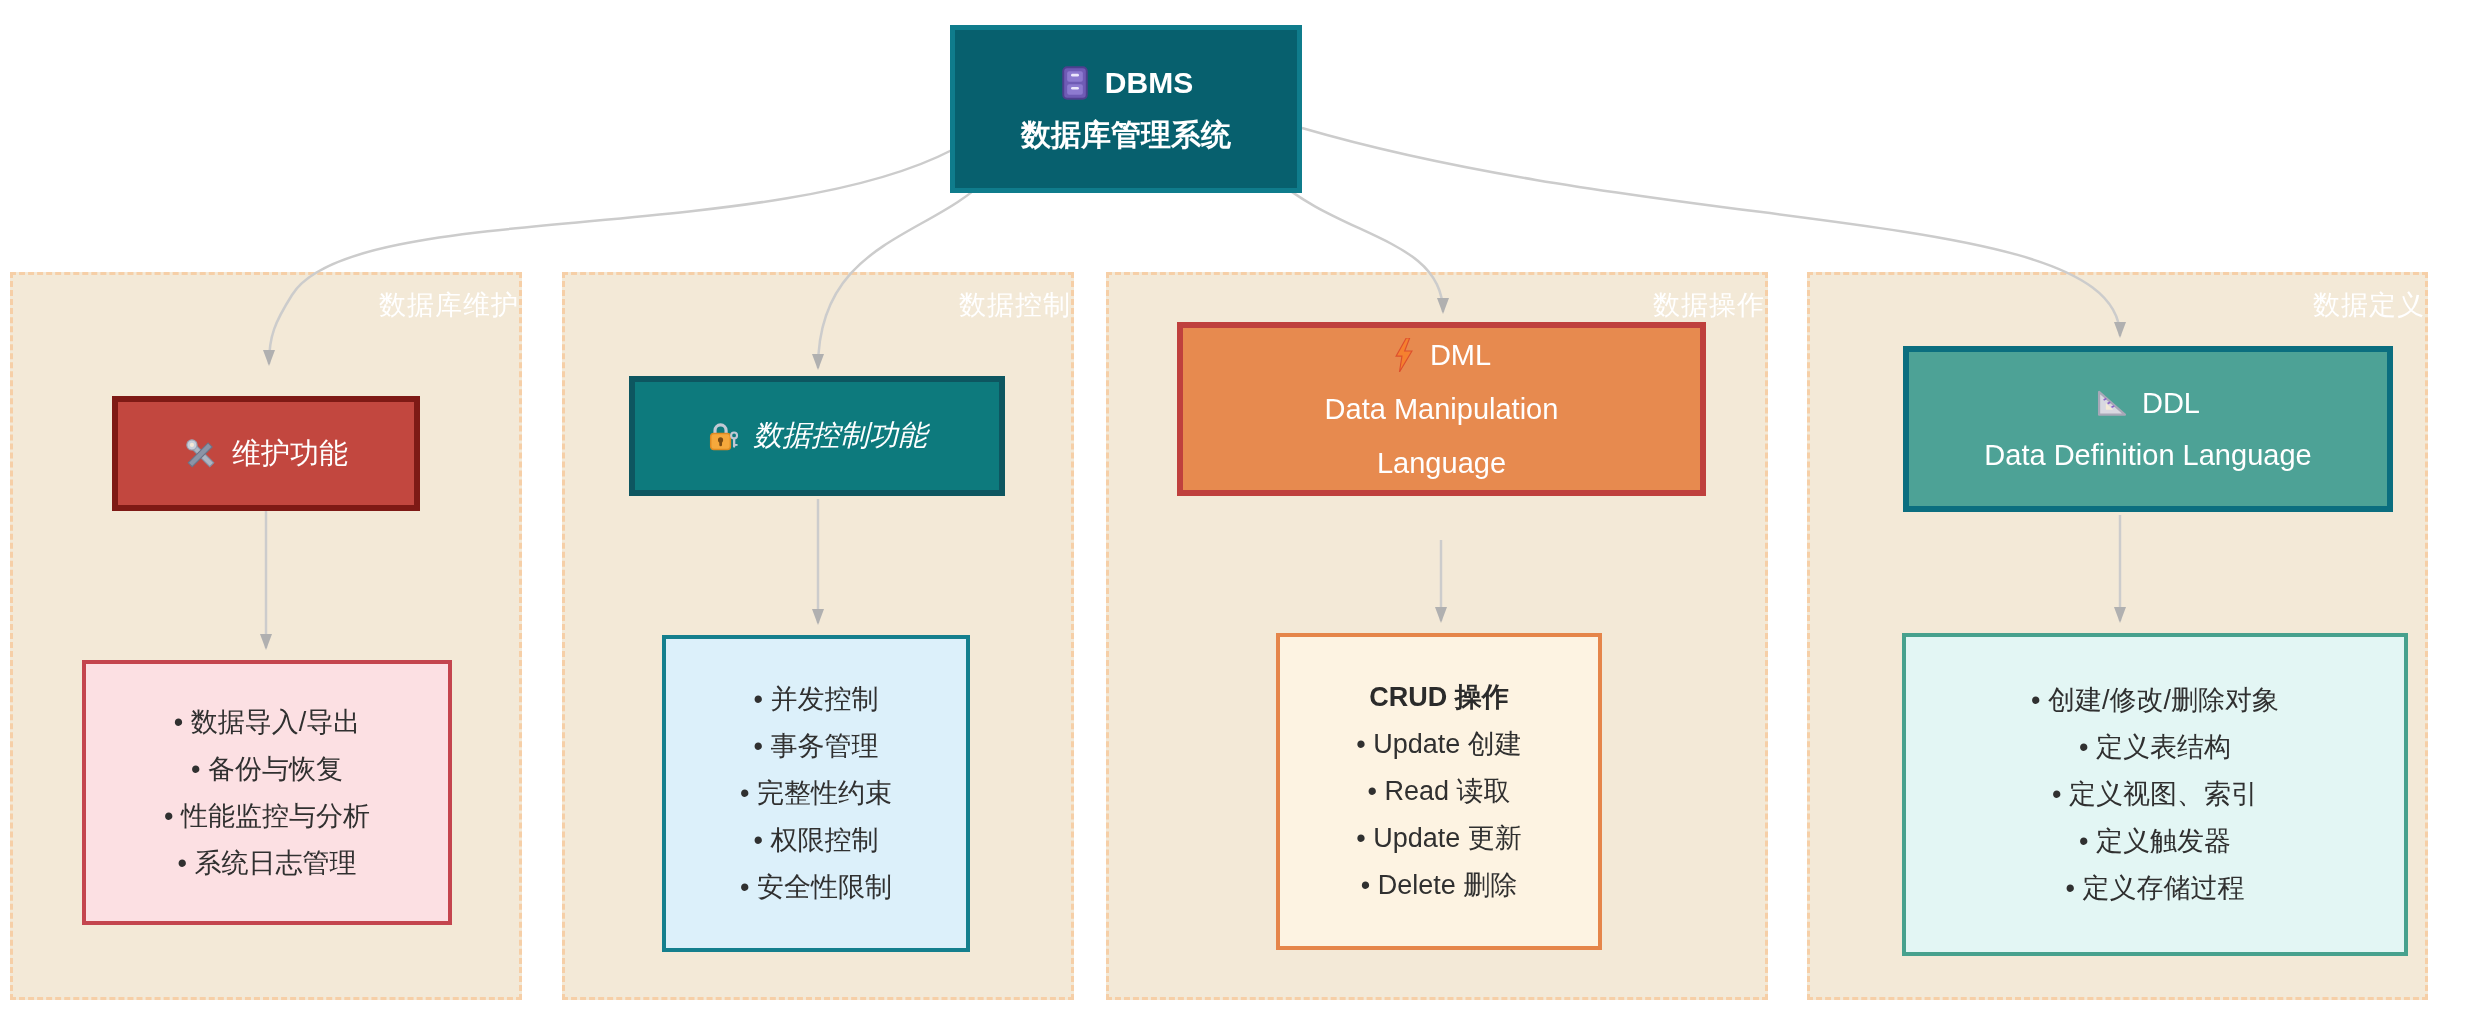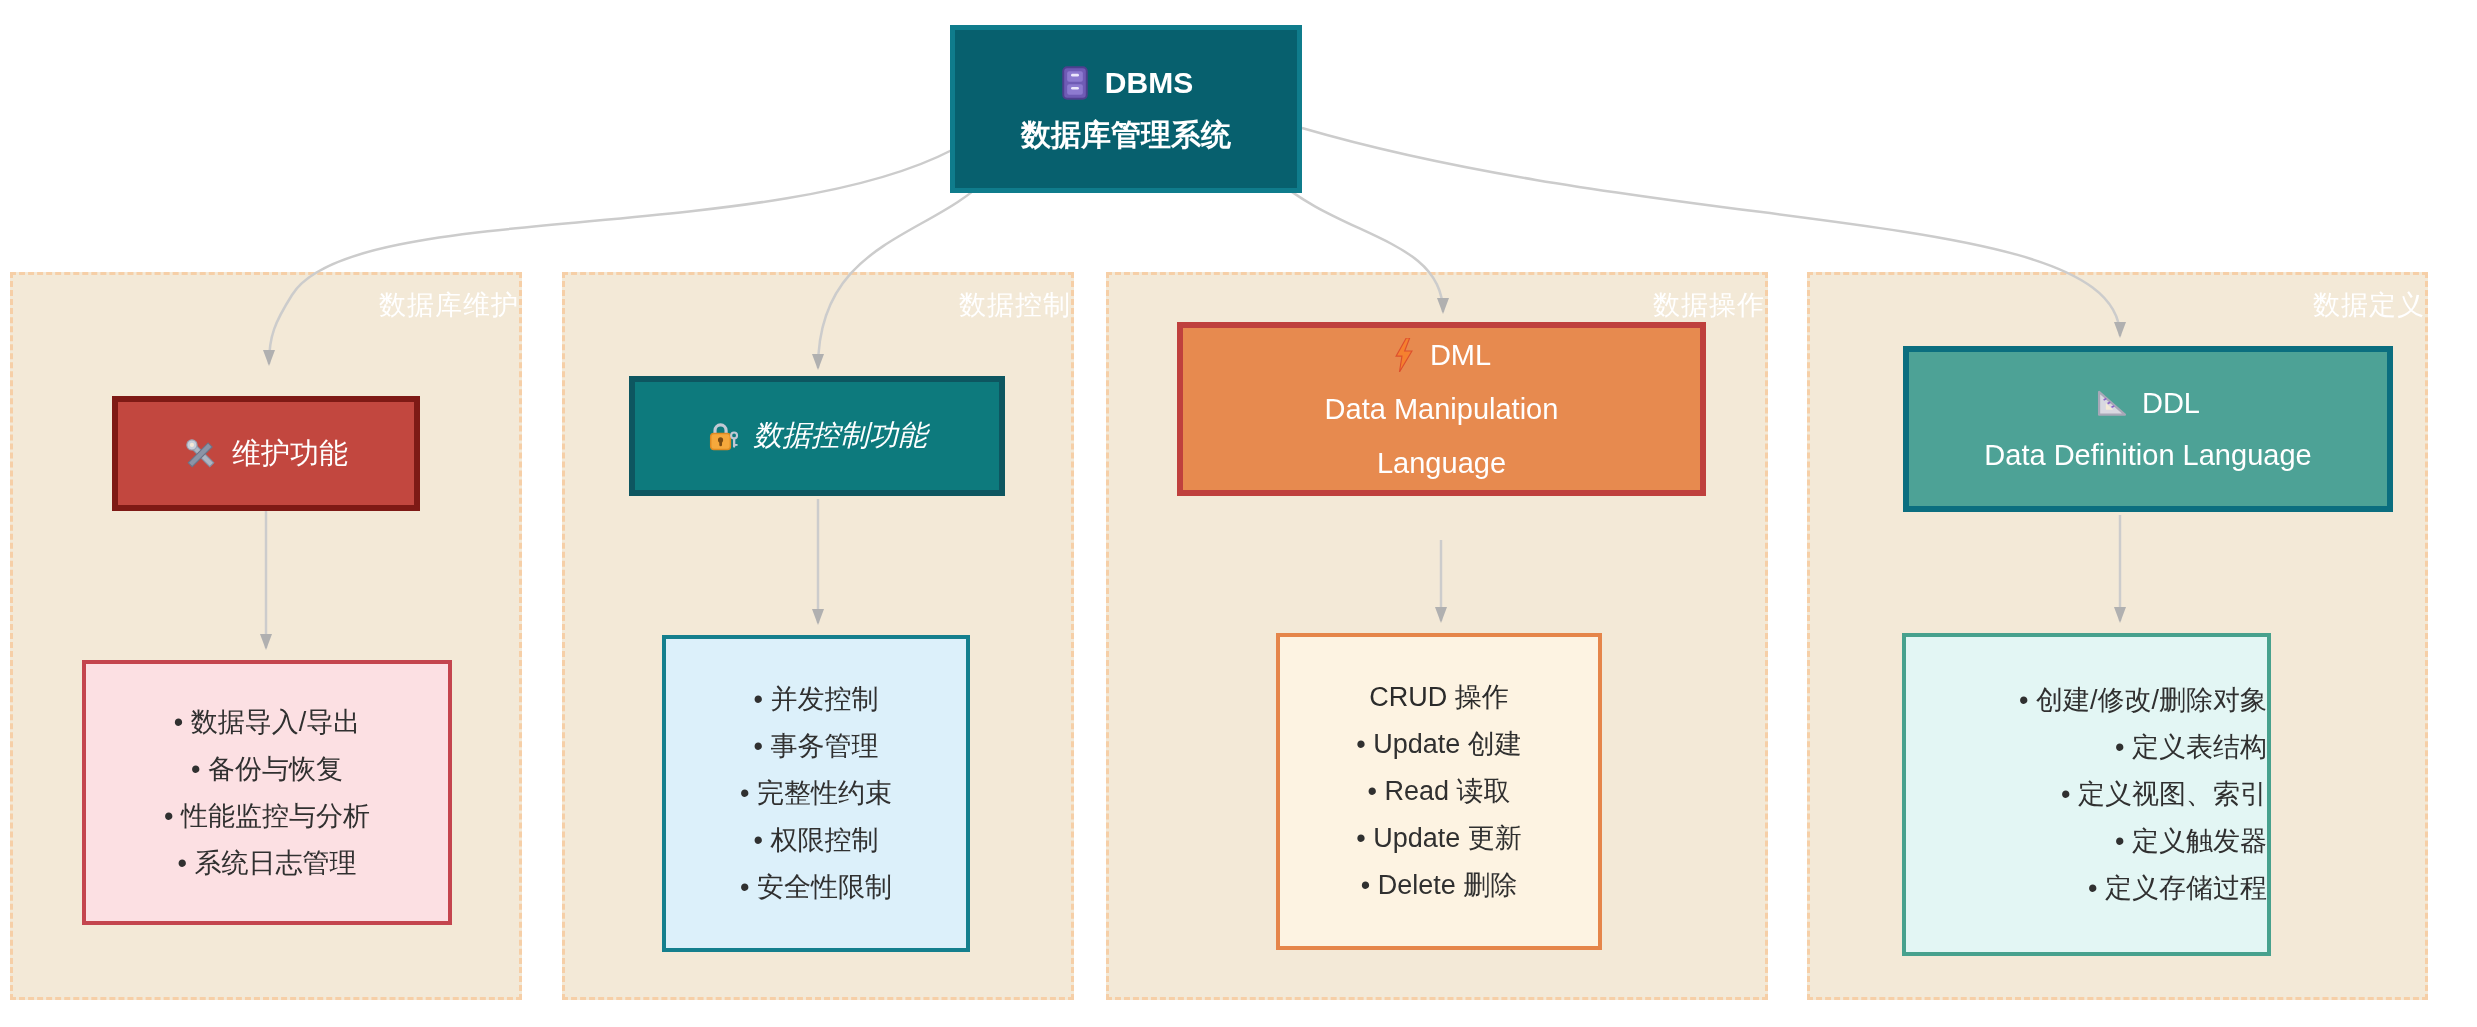--- a/index.html
+++ b/index.html
@@ -46,24 +46,24 @@
     position:absolute; box-sizing:border-box; z-index:3;
     display:flex; flex-direction:column; justify-content:center;
     color:#303030; font-size:27px; line-height:47px; text-align:center;
   }
   .l-maint   { left:82px;   top:660px; width:370px; height:265px;
                background:#fce0e3; border:4px solid #c4454e; }
   .l-control { left:662px;  top:635px; width:308px; height:317px;
                background:#dcf0fa; border:4px solid #147f8d; }
   .l-crud    { left:1276px; top:633px; width:326px; height:317px;
                background:#fdf3e2; border:4px solid #e5854a; }
-  .l-ddl     { left:1902px; top:633px; width:369px; height:323px;
-               background:#e3f6f4; border:4px solid #47a18d;align-items:flex-end; }
+  .l-ddl     { left:1902px; top:633px; width:506px; height:323px;
+               background:#e3f6f4; border:4px solid #47a18d; }
   .li::before { content:"• "; }
-  .list-title { font-weight:400; color:#2b2b2b; }
+  .list-title { font-weight:700; color:#2b2b2b; }
 </style>
 </head>
 <body>
 
 <div class="canvas">
 
   <div class="cluster" style="left:10px;   width:512px;">
     <div class="cluster-title">数据库维护</div>
   </div>
   <div class="cluster" style="left:562px;  width:512px;">

